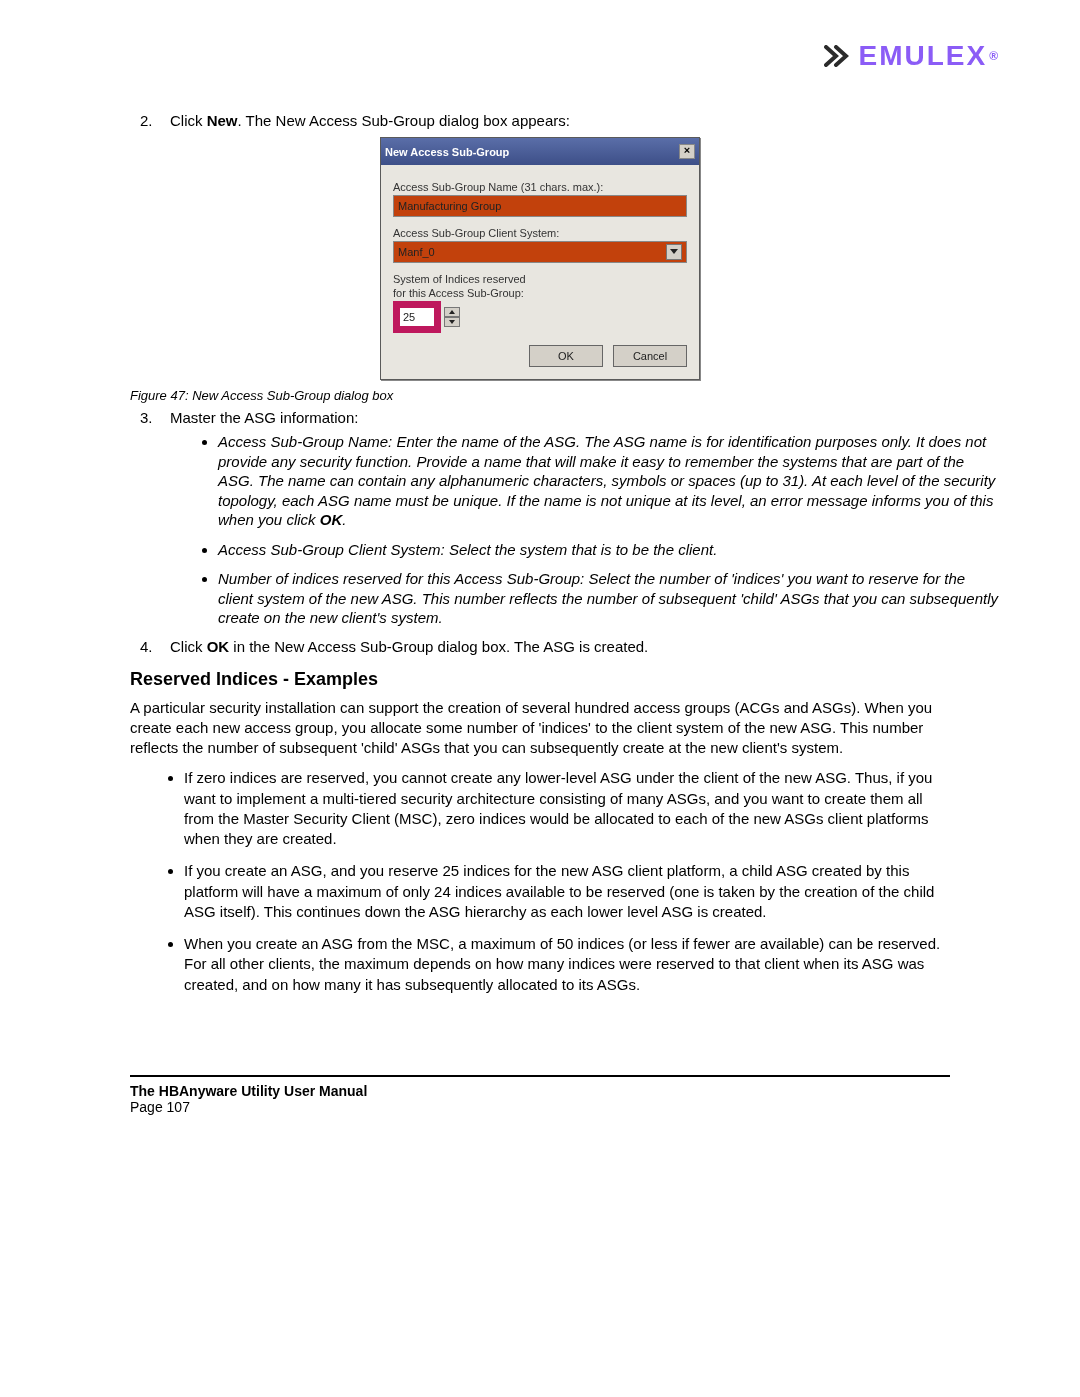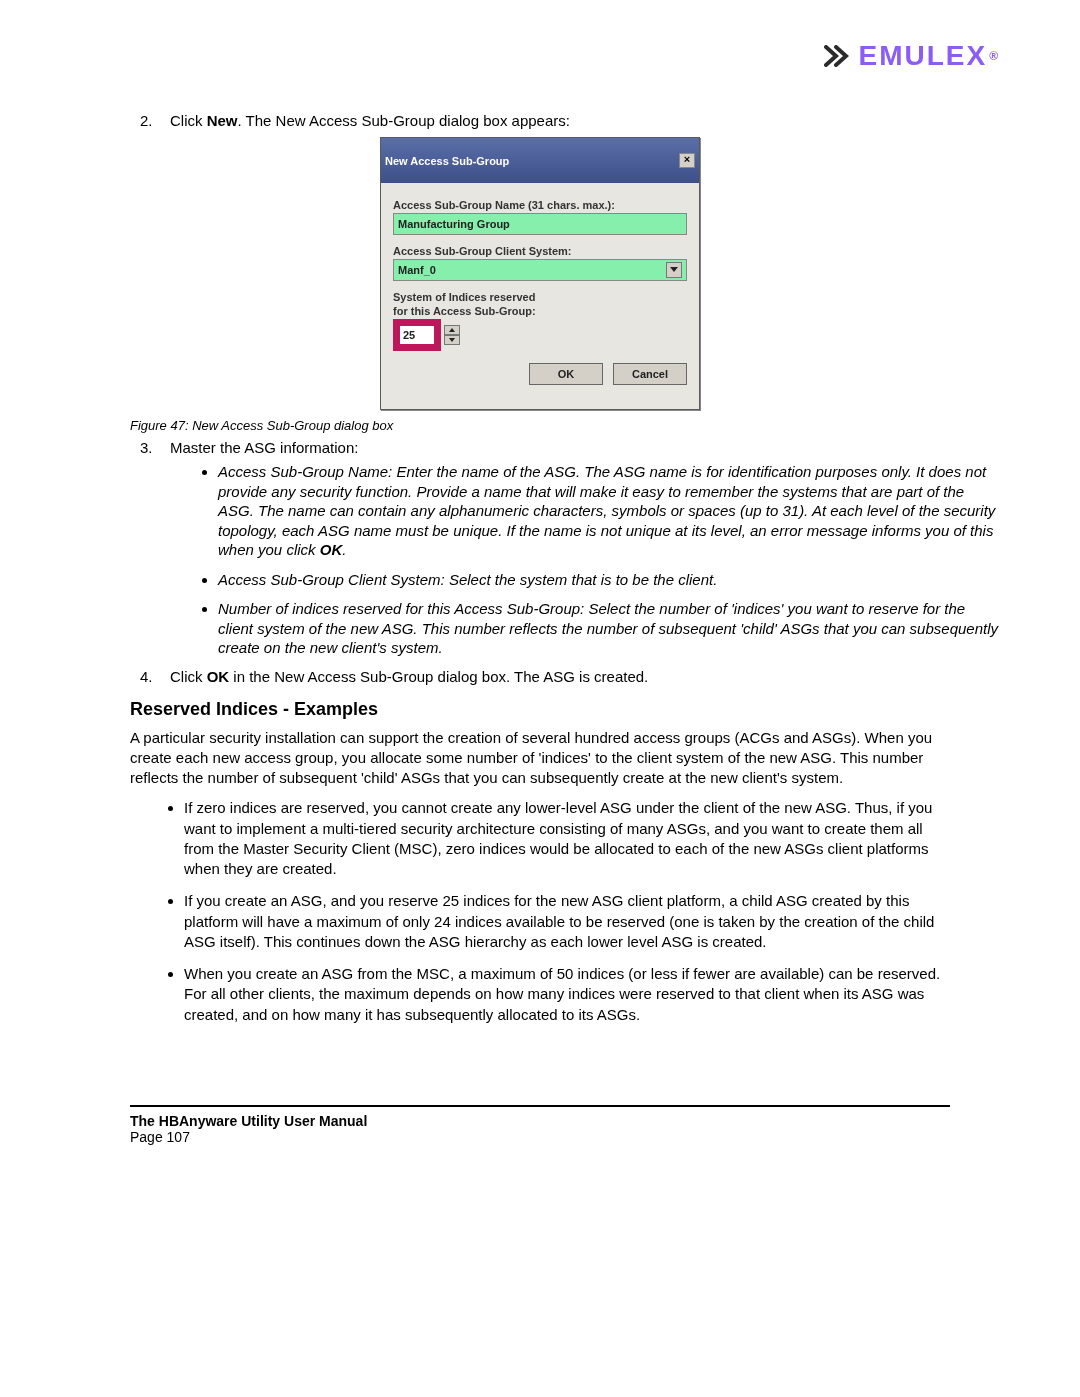--- a/index.html
+++ b/index.html
@@ -51,42 +51,42 @@
     background: #e8e6e0;
     font-size: 11px;
     color: #222;
     box-shadow: 1px 1px 0 #888;
     image-rendering: pixelated;
   }
   .titlebar {
     background: linear-gradient(#5a6ea8, #3d4f88);
     color: #fff;
     font-weight: bold;
-    padding: 15px 4px;
+    padding: 6px 4px;
     display:flex;
     justify-content:space-between;
     align-items:center;
     font-size: 11px;
   }
   .titlebar .x {
     background:#d4d0c8;
     color:#000;
     border:1px solid #888;
     width:14px;height:13px;
     line-height:11px;
     text-align:center;
     font-family: Arial;
     font-size:11px;
     font-weight:bold;
   }
-  .dlg-body { padding: 10px 12px 24px 12px; font-weight: bold; }
+  .dlg-body { padding: 10px 12px 12px 12px; }
   .lbl { margin: 6px 0 2px 0; color:#333;}
   .inset-field {
     border: 1px solid #888;
-    background:#86efac;
+    background:#c2410c;
     padding:2px 4px;
     font-size:11px;
     height:16px;
     line-height:16px;
     display:flex;
     justify-content:space-between;
     align-items:center;
   }
   .drop-btn {
     width:14px;height:14px;

